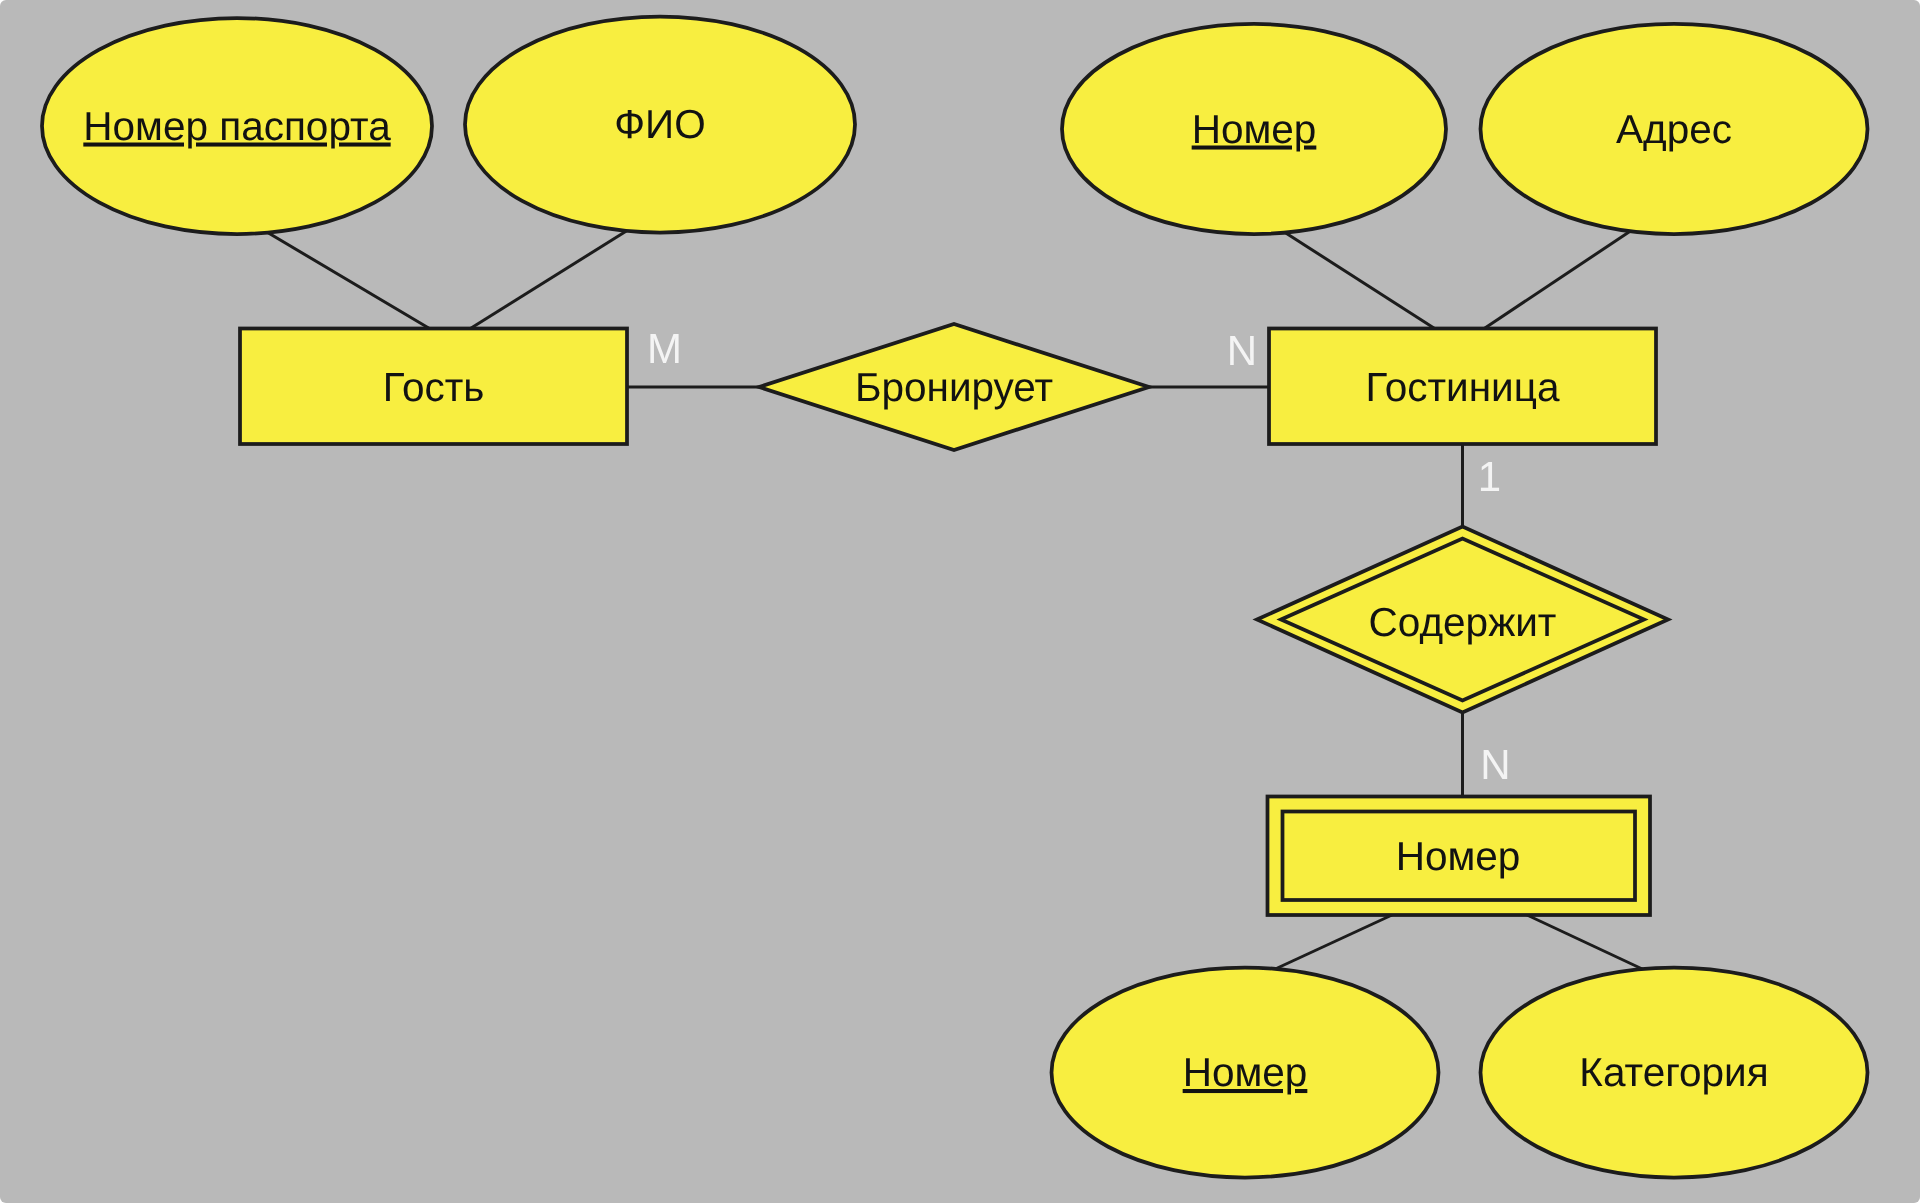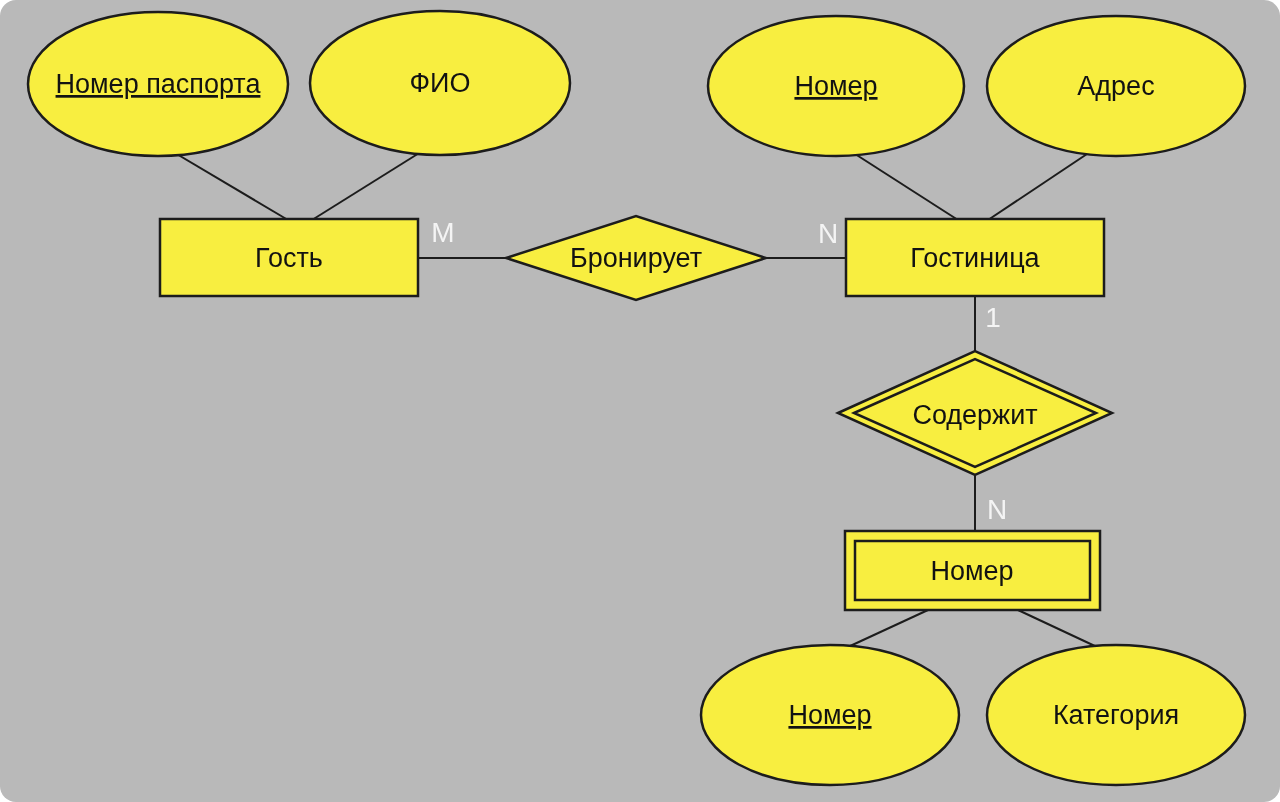--- a/index.html
+++ b/index.html
@@ -4,21 +4,21 @@
 <style>
   html, body {
     margin: 0;
     padding: 0;
     background: #ffffff;
     font-family: "Liberation Sans", "DejaVu Sans", sans-serif;
   }
   .canvas {
     width: 1280px;
     height: 802px;
-    border-radius: 16px;
+    border-radius: 4px;
     overflow: hidden;
     position: relative;
   }
   svg { display: block; }
   .shape {
     stroke: #1c1c1c;
     stroke-width: 2.5;
   }
   .connector {
     stroke: #1c1c1c;

